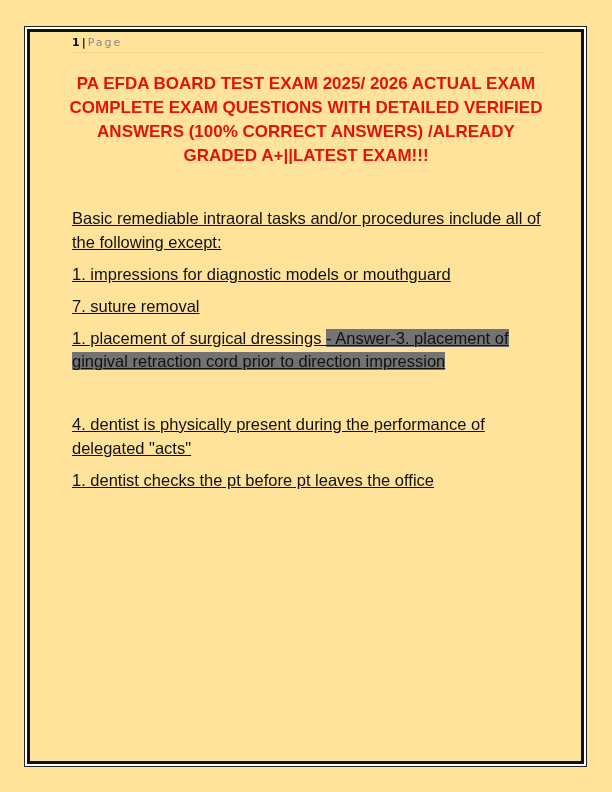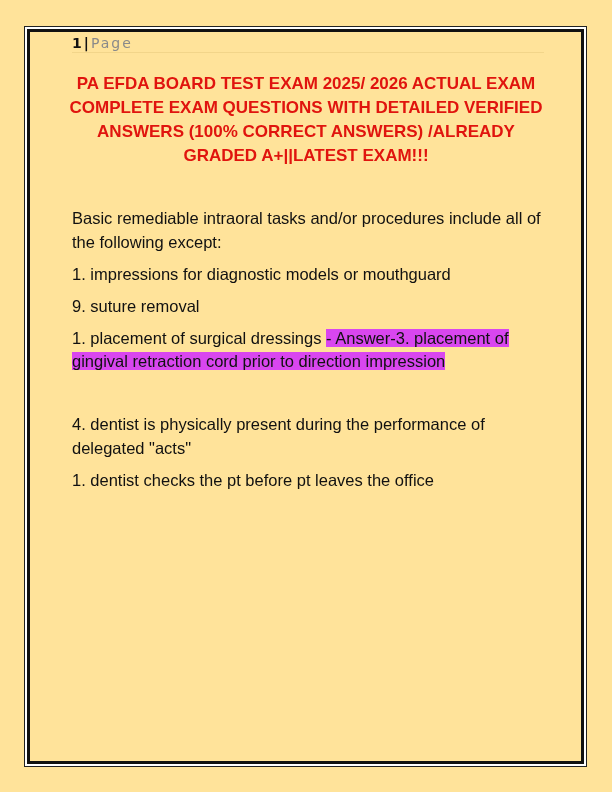--- a/index.html
+++ b/index.html
@@ -35,21 +35,21 @@
       background: #ffe39a;
     }
     .header {
       position: absolute;
       left: 72px;
       top: 36px;
       width: 472px;
       height: 16px;
       border-bottom: 1px solid #f2d58a;
       font-family: "DejaVu Sans", sans-serif;
-      font-size: 14px;
+      font-size: 11px;
       line-height: 14px;
     }
     .header .num { font-weight: bold; color: #111; }
     .header .sep { color: #111; font-weight: bold; margin: 0 2px; }
     .header .pg { color: #8a8a8a; letter-spacing: 2px; }
 
     .title {
       position: absolute;
       left: 60px;
       top: 72px;
@@ -65,45 +65,46 @@
       position: absolute;
       left: 72px;
       top: 207px;
       width: 470px;
       color: #111;
       font-size: 16.5px;
       line-height: 23.5px;
     }
     .content p {
       margin: 0 0 8.5px 0;
+      text-decoration: underline;
     }
     .content .gap {
       height: 31px;
     }
     .hl {
-      background: #d946ef;
+      background: #737373;
     }
   </style>
 </head>
 <body>
 
 <div class="border-outer"></div>
 <div class="border-inner"></div>
 
 <div class="header">
   <span class="num">1</span><span class="sep">|</span><span class="pg">Page</span>
 </div>
 
 <div class="title">PA EFDA BOARD TEST EXAM 2025/ 2026 ACTUAL EXAM COMPLETE EXAM QUESTIONS WITH DETAILED VERIFIED ANSWERS (100% CORRECT ANSWERS) /ALREADY GRADED A+||LATEST EXAM!!!</div>
 
 <div class="content">
   <div>
     <p>Basic remediable intraoral tasks and/or procedures include all of the following except:</p>
     <p>1. impressions for diagnostic models or mouthguard</p>
-    <p>9. suture removal</p>
+    <p>7. suture removal</p>
     <p><span>1. placement of surgical dressings </span><span class="hl">- Answer-3. placement of gingival retraction cord prior to direction impression</span></p>
   </div>
   <div class="gap"></div>
   <div>
     <p>4. dentist is physically present during the performance of delegated "acts"</p>
     <p>1. dentist checks the pt before pt leaves the office</p>
   </div>
 </div>
 
 </body></html>

